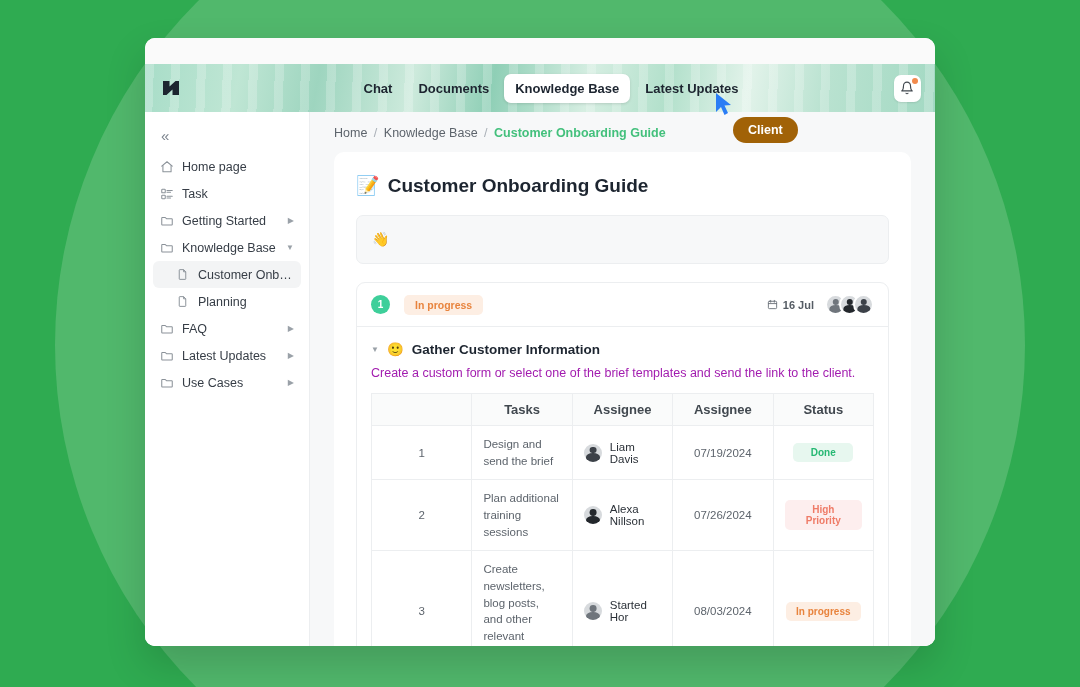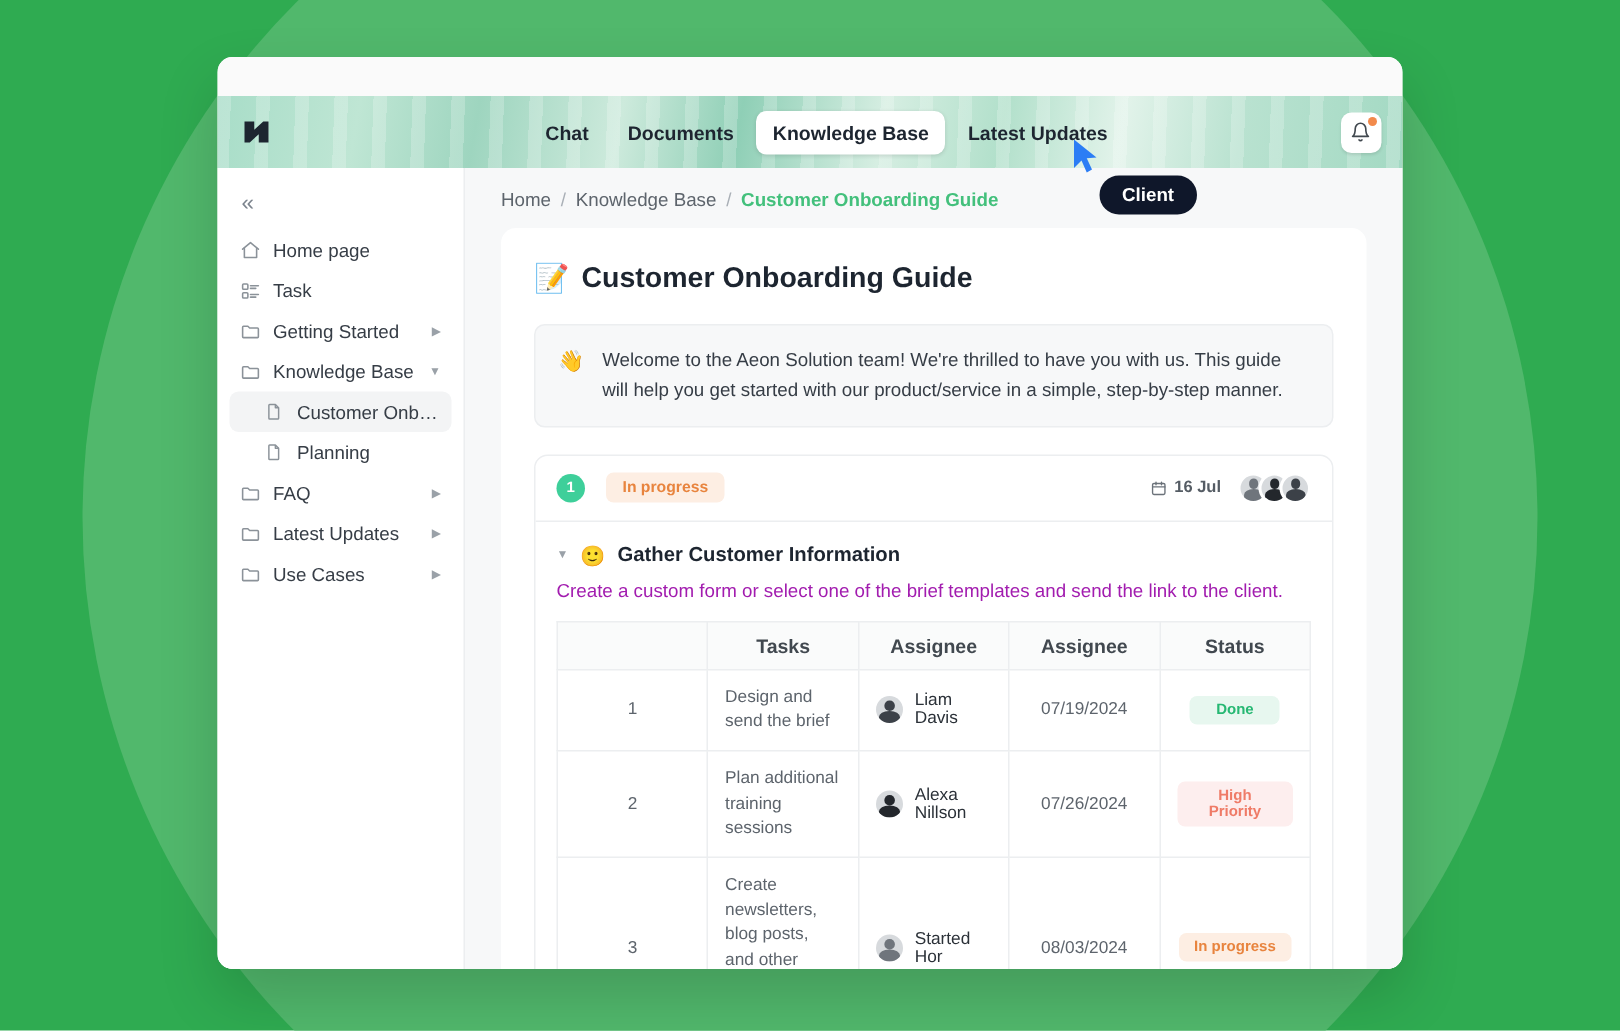--- a/index.html
+++ b/index.html
@@ -65,21 +65,21 @@
     box-shadow: 0 1px 2px rgba(0,0,0,.10); cursor:pointer;
   }
   .bell-dot { position:absolute; top:3px; right:3px; width:6px; height:6px;
               border-radius:50%; background:#f28a4c; }
 
   
   .cursor-wrap { position:absolute; left:714px; top:92px; z-index: 40; }
   .cursor-arrow { position:absolute; left:0; top:0; }
   .cursor-tag {
     position:absolute; left:19px; top:25px;
-    background:#0f172a; color:#fff; font-size:12.5px; font-weight:600;
+    background:#a16207; color:#fff; font-size:12.5px; font-weight:600;
     padding: 6px 15px; border-radius: 13px; white-space:nowrap;
   }
 
   
   .body-row { flex: 1; display: flex; min-height: 0; background:#fff; }
 
   
   .sidebar {
     width: 165px; flex: none; background:#fff;
     border-right: 1px solid #eceef0;
@@ -323,21 +323,20 @@
       <div class="doc-scroll">
         <div class="doc-card">
 
           <div class="doc-title">
             <span>📝</span>
             <span>Customer Onboarding Guide</span>
           </div>
 
           <div class="callout">
             <span class="emoji">👋</span>
-            <span class="txt">Welcome to the Aeon Solution team! We're thrilled to have you with us. This guide will help you get started with our product/service in a simple, step-by-step manner.</span>
           </div>
 
           <div class="task-card">
             <div class="task-head">
               <span class="step-circle">1</span>
               <span class="pill inprogress">In progress</span>
               <div class="head-right">
                 <span class="date-chip">
                   <svg width="11" height="11" viewBox="0 0 24 24" fill="none" stroke="#6b727a" stroke-width="2" stroke-linecap="round" stroke-linejoin="round">
                     <rect x="3" y="5" width="18" height="16" rx="2"></rect>

